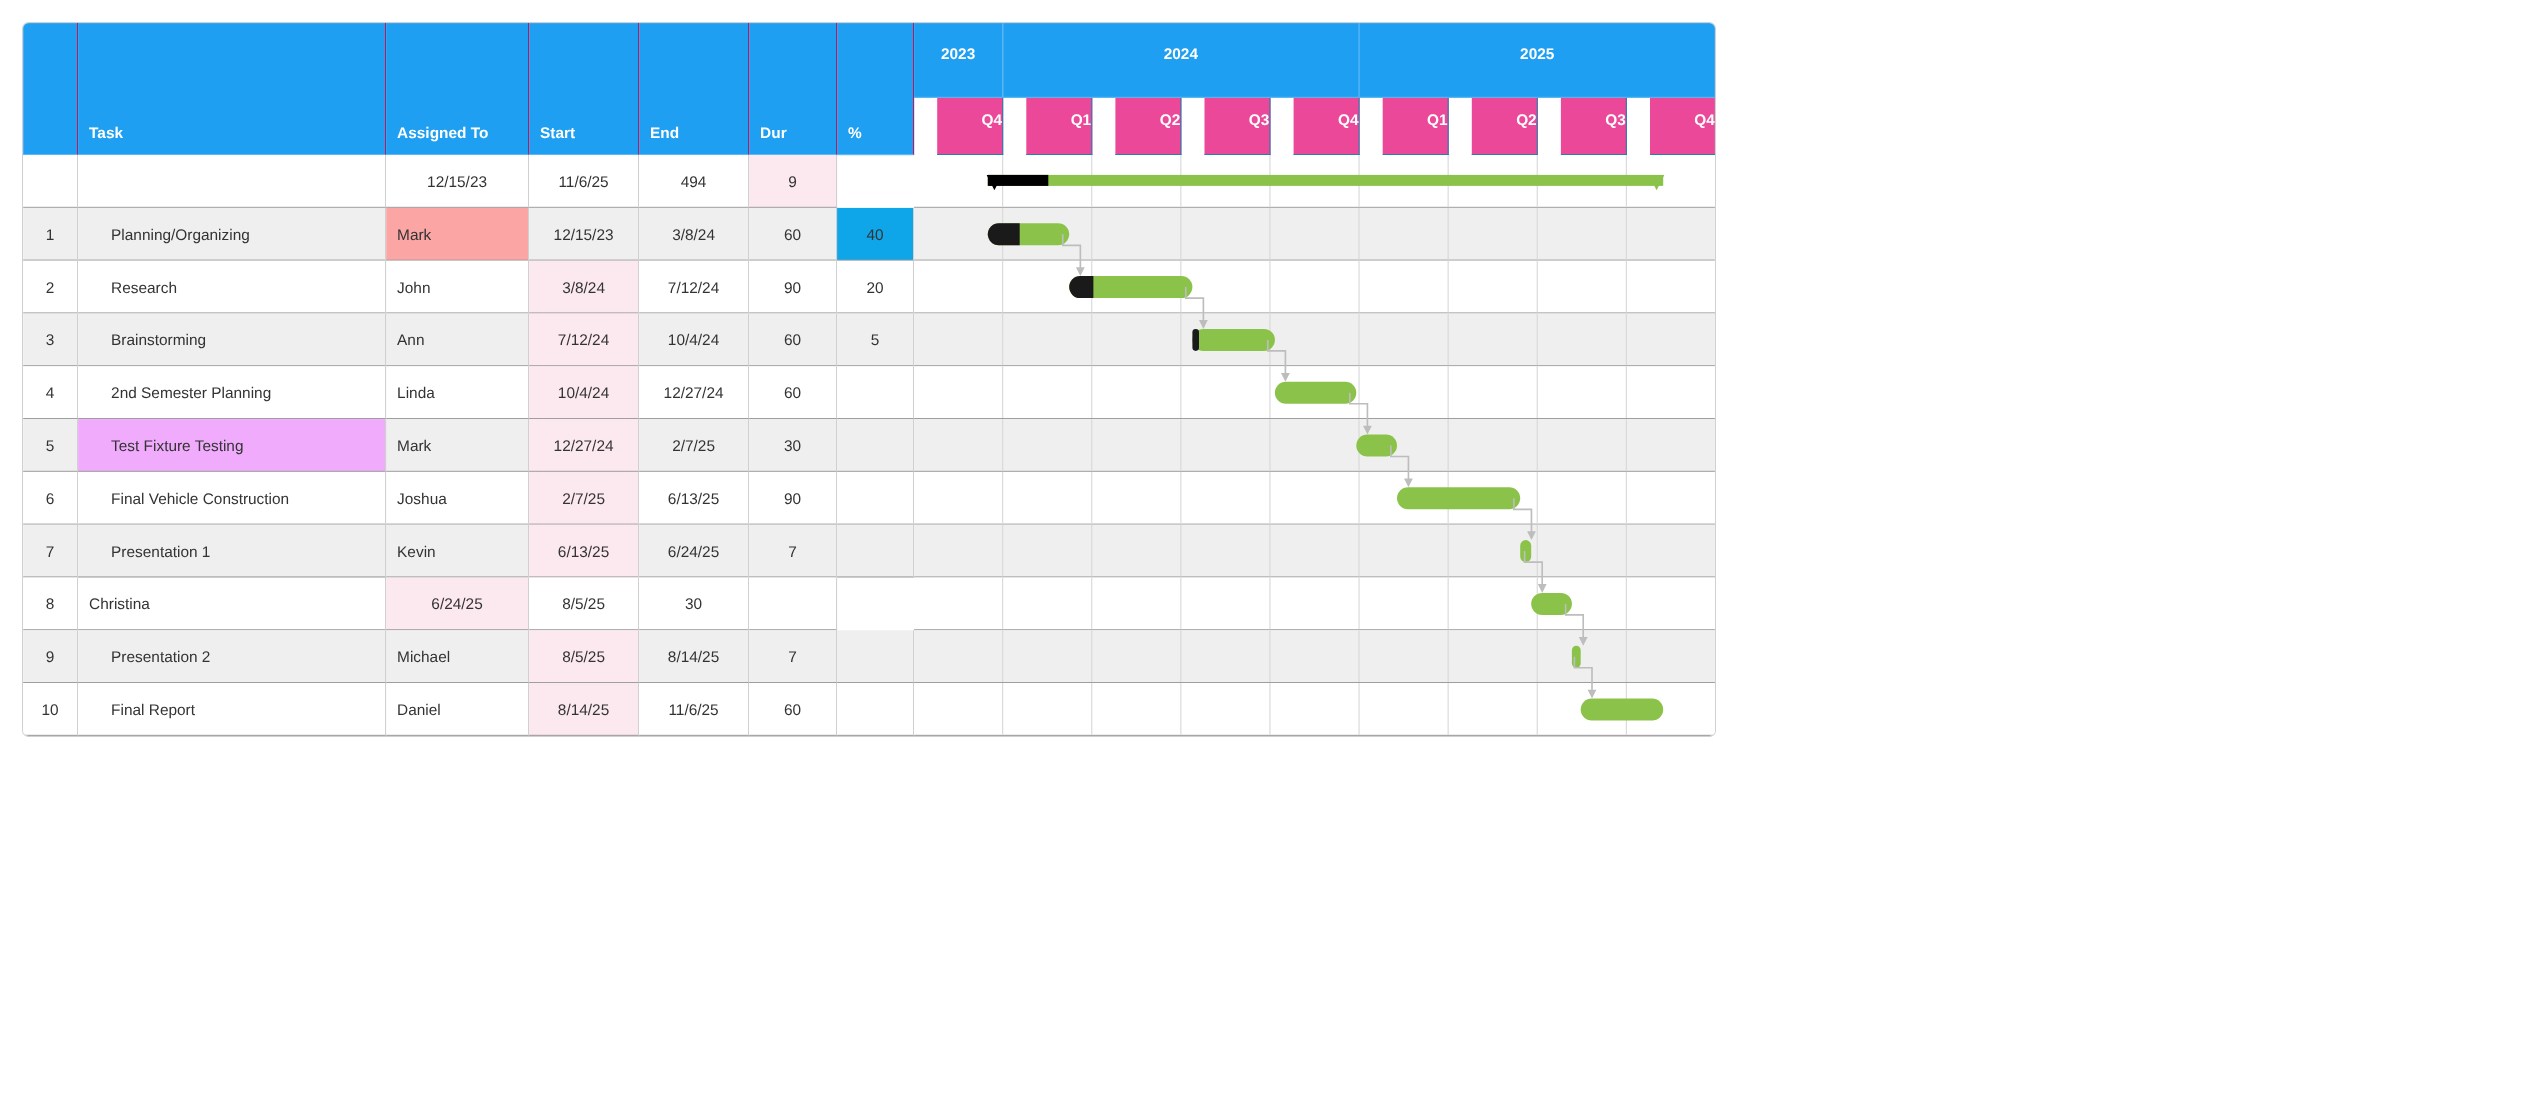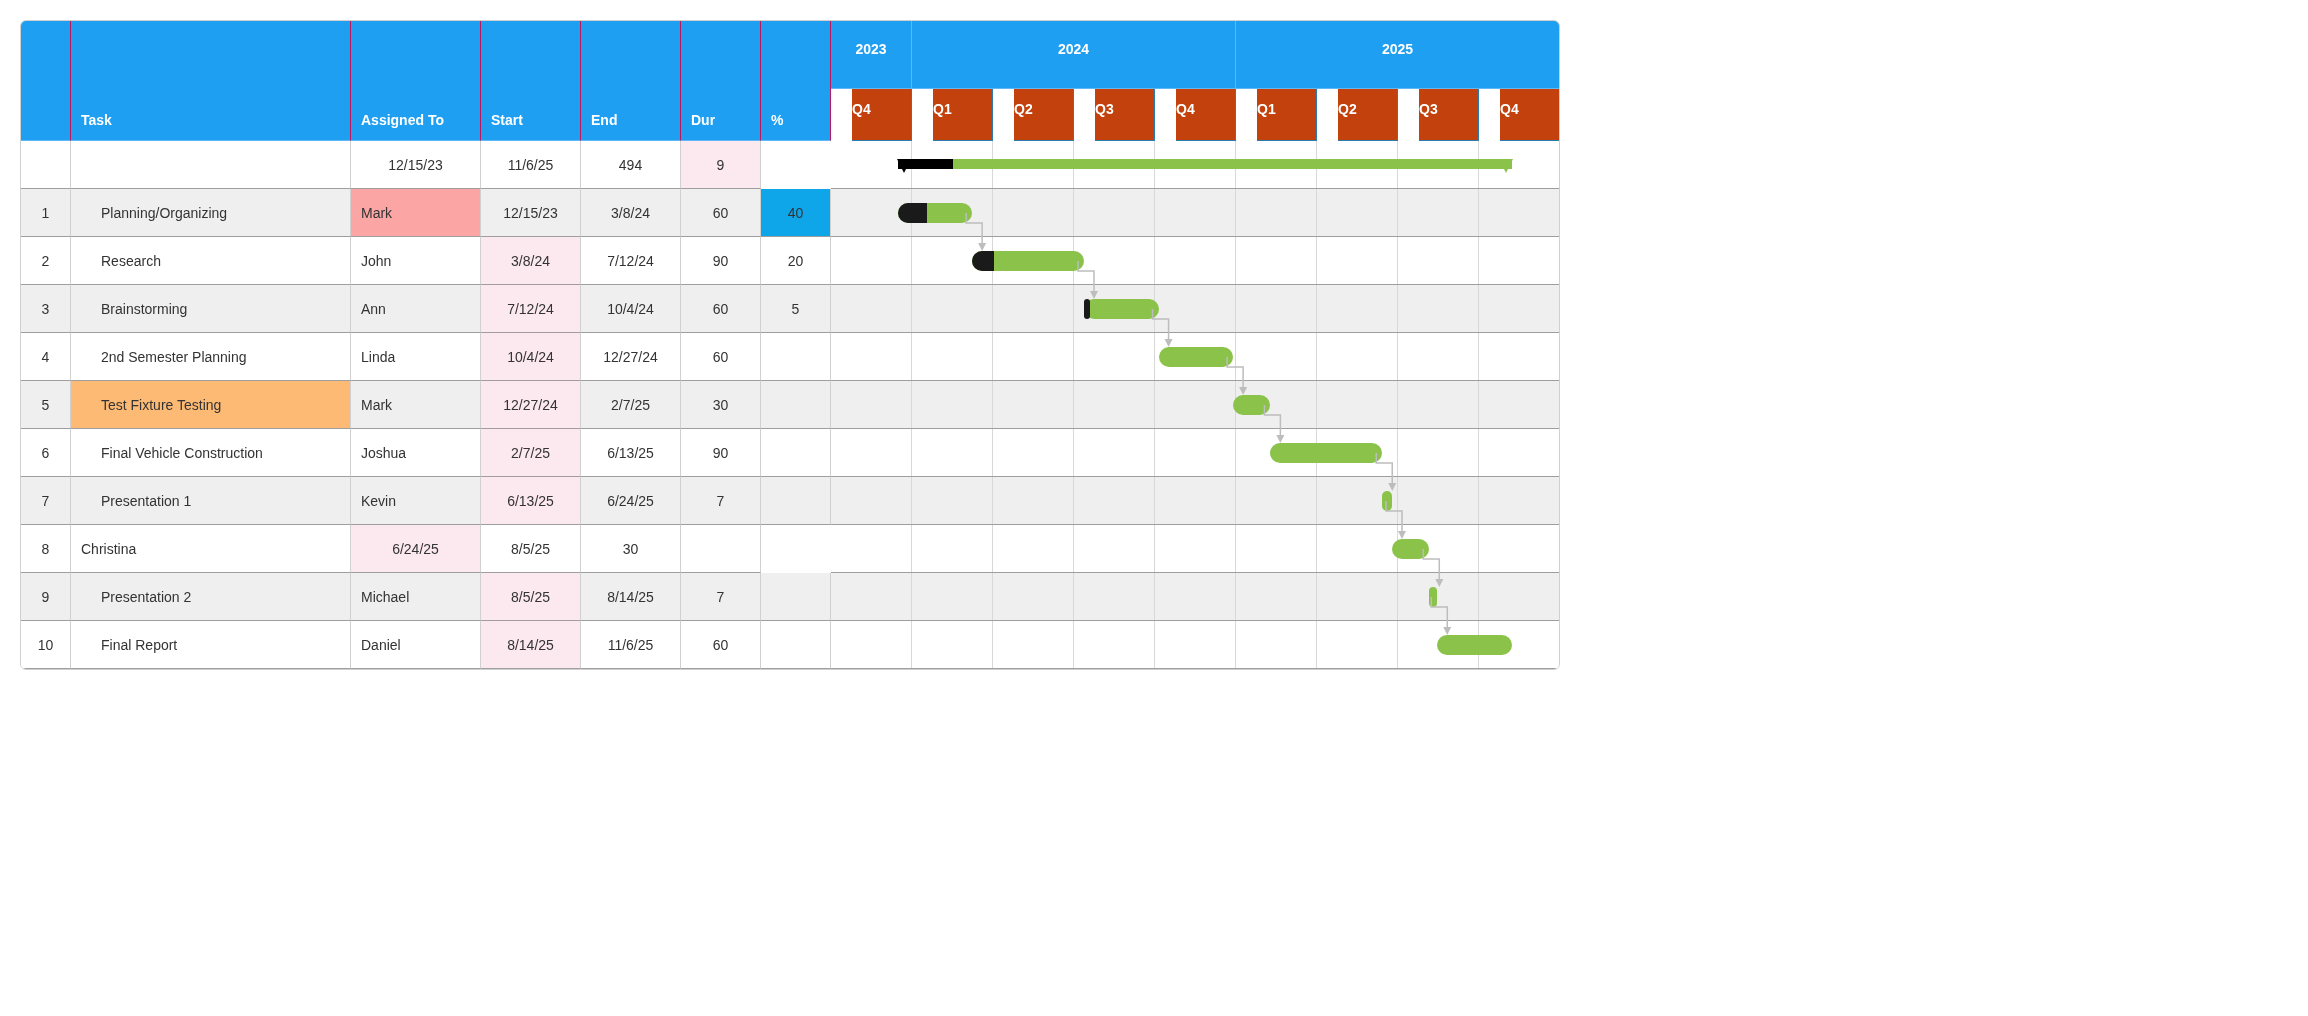--- a/index.html
+++ b/index.html
@@ -35,24 +35,24 @@
   .year-hdr {
     background: #1e9ff2;
     color: #fff;
     font-weight: 600;
     text-align: center;
     padding: 20px 0;
     border-right: 1px solid #5fb8f5;
     border-bottom: 1px solid #5fb8f5;
   }
   .quarter-hdr {
-    background: #c2410c;
+    background: #ec4899;
     color: #fff;
     font-weight: 600;
-    text-align: left;
+    text-align: right;
     padding: 12px 0;
     border-right: 1px solid #2a7dae;
     border-bottom: 1px solid #2a7dae;
     margin-left: 21px;
   }
   .row-cell {
     border-right: 1px solid #d0d0d0;
     border-bottom: 1px solid #9e9e9e;
     padding: 12px 10px;
     display: flex;
@@ -307,21 +307,21 @@
         </div>
         <div class="task-bar" style="left: 327.551px; width: 74.5644px;"></div>
         <div class="dep-arrow">
           <svg width="357.55068493150685" height="48" style="position: absolute; left: 0px; top: -24px;">
             <path d="M 321.55068493150685 0 L 321.55068493150685 10 L 337.55068493150685 10 L 337.55068493150685 34" fill="none" stroke="#bdbdbd" stroke-width="1.5"></path>
             <path d="M 333.55068493150685 30 L 341.55068493150685 30 L 337.55068493150685 38 Z" fill="#bdbdbd"></path>
           </svg>
         </div>
       </div>
       <div class="row-cell num odd" style="background: rgb(239, 239, 239);">5</div>
-      <div class="row-cell task-name indent odd" style="background: #fdba74;">Test Fixture Testing</div>
+      <div class="row-cell task-name indent odd" style="background: #f0abfc;">Test Fixture Testing</div>
       <div class="row-cell odd" style="background: rgb(239, 239, 239);">Mark</div>
       <div class="row-cell center odd pink">12/27/24</div>
       <div class="row-cell center odd" style="background: rgb(239, 239, 239);">2/7/25</div>
       <div class="row-cell center odd" style="background: rgb(239, 239, 239);">30</div>
       <div class="row-cell center odd" style="background: rgb(239, 239, 239);"></div>
       <div class="timeline-area" style="background: rgb(239, 239, 239);">
         <div class="timeline-grid">
           <div></div>
           <div></div>
           <div></div>

